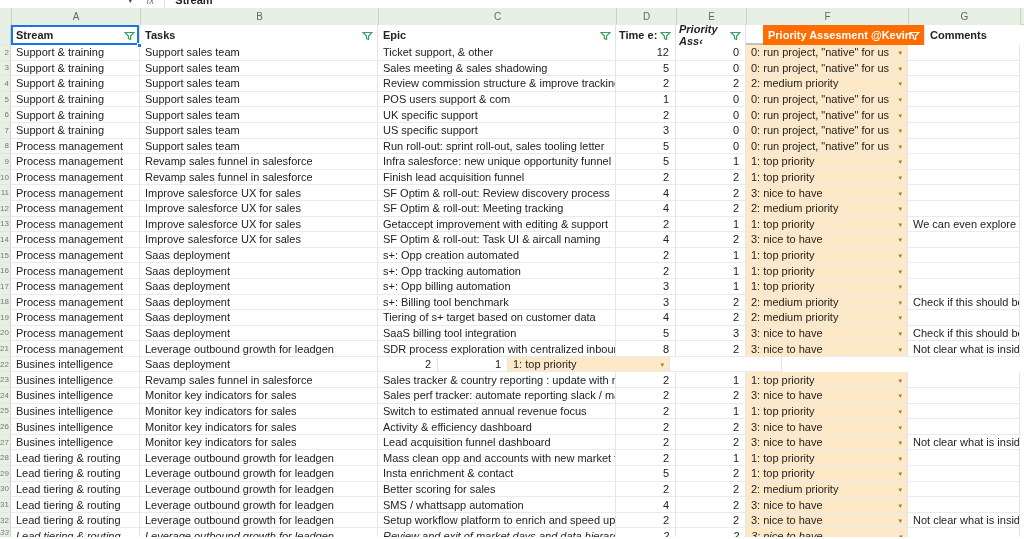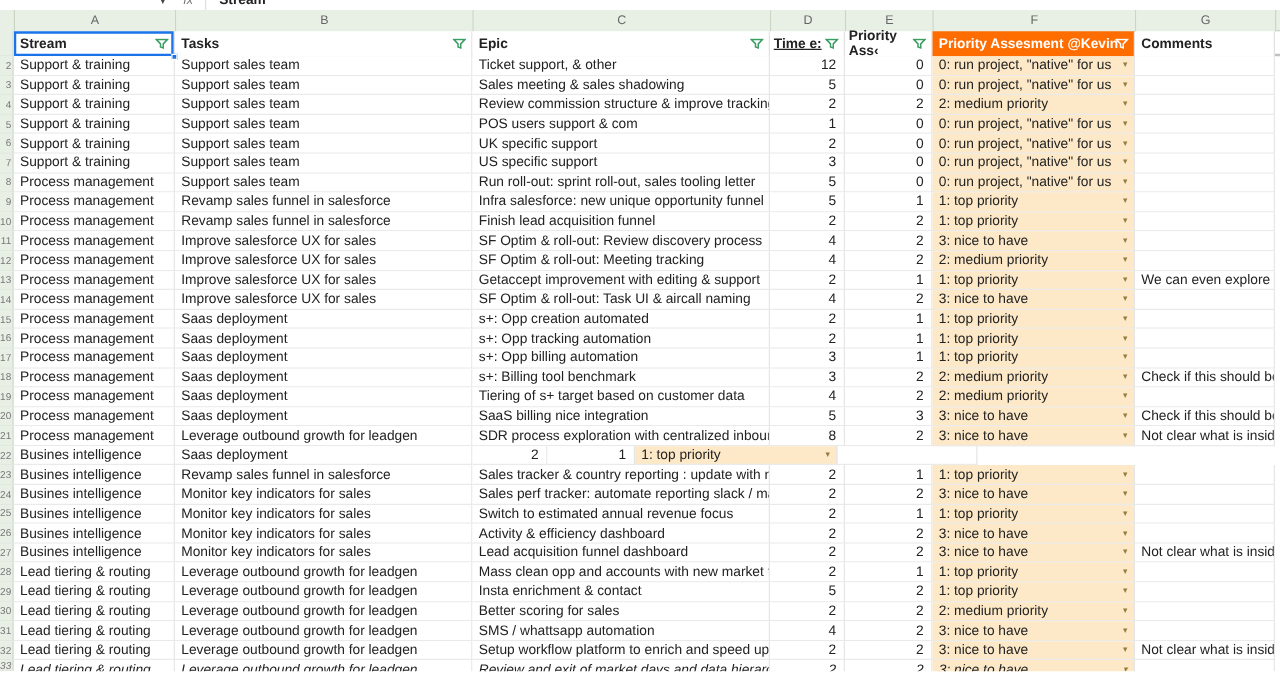--- a/index.html
+++ b/index.html
@@ -54,21 +54,21 @@
   .c-b{width:238px;flex:0 0 238px;}
   .c-c{width:238px;flex:0 0 238px;}
   .c-d{width:60px;flex:0 0 60px;justify-content:flex-end;padding-right:6px;padding-left:0;}
   .c-e{width:70px;flex:0 0 70px;justify-content:flex-end;padding-right:6px;padding-left:0;}
   .c-f{width:162px;flex:0 0 162px;}
   .c-g{width:112px;flex:0 0 112px;}
 
   .colhdr .c-d,.colhdr .c-e{justify-content:center;padding:0;}
 
   
-  .f-head{background:#ff6d01 !important;color:#fff !important;}
+  .f-head{background:#ff6d01 !important;color:#fff !important;margin-left:17px;}
   .f-head .ftr svg{stroke:#fff;}
   .f-cell{background:#fde9c8 !important;position:relative;padding-right:16px;}
   .f-cell .chev{position:absolute;right:5px;top:50%;transform:translateY(-50%);
       color:#9a7b3f;font-size:7px;line-height:1;}
 
   
   .sel{box-shadow:inset 0 0 0 2px #1a73e8;}
   .fillhandle{position:absolute;width:5px;height:5px;background:#1a73e8;
       border:1px solid #fff;box-sizing:border-box;z-index:5;}
 
@@ -124,30 +124,30 @@
 
     <div class="cell c-b">
       <span>Epic</span>
       <span class="ftr">
         <svg viewBox="0 0 11 9" width="11" height="9">
             <path d="M1 1h9l-3.4 3.6v3.2L4.4 7V4.6z" fill="none" stroke="#3a9e63" stroke-width="1.2"></path>
           </svg>
       </span>
     </div>
 
-    <div class="cell c-d" style="justify-content:flex-start;padding-left:3px;text-decoration:underline;">
+    <div class="cell c-d" style="justify-content:flex-start;padding-left:3px;">
       <span>Time e:</span>
       <span class="ftr">
         <svg viewBox="0 0 11 9" width="11" height="9">
             <path d="M1 1h9l-3.4 3.6v3.2L4.4 7V4.6z" fill="none" stroke="#3a9e63" stroke-width="1.2"></path>
           </svg>
       </span>
     </div>
 
-    <div class="cell c-e" style="justify-content:flex-start;padding-left:3px;">
+    <div class="cell c-e" style="justify-content:flex-start;padding-left:3px;font-style:italic;">
       <span>Priority Ass‹</span>
       <span class="ftr">
         <svg viewBox="0 0 11 9" width="11" height="9">
             <path d="M1 1h9l-3.4 3.6v3.2L4.4 7V4.6z" fill="none" stroke="#3a9e63" stroke-width="1.2"></path>
           </svg>
       </span>
     </div>
 
     <div class="cell c-f f-head">
       <span>Priority Assesment @Kevin</span>
@@ -616,21 +616,21 @@
       </div>
       <div class="row datarow">
         <div class="rownum">20</div>
         <div class="cell c-a">
           <span>Process management</span>
         </div>
         <div class="cell c-b">
           <span>Saas deployment</span>
         </div>
         <div class="cell c-c">
-          <span>SaaS billing nice integration</span>
+          <span>SaaS billing tool integration</span>
         </div>
         <div class="cell c-d">
           <span>5</span>
         </div>
         <div class="cell c-e">
           <span>3</span>
         </div>
         <div class="cell c-f f-cell">
           <span>3: nice to have</span>
           <span class="chev">▾</span>

